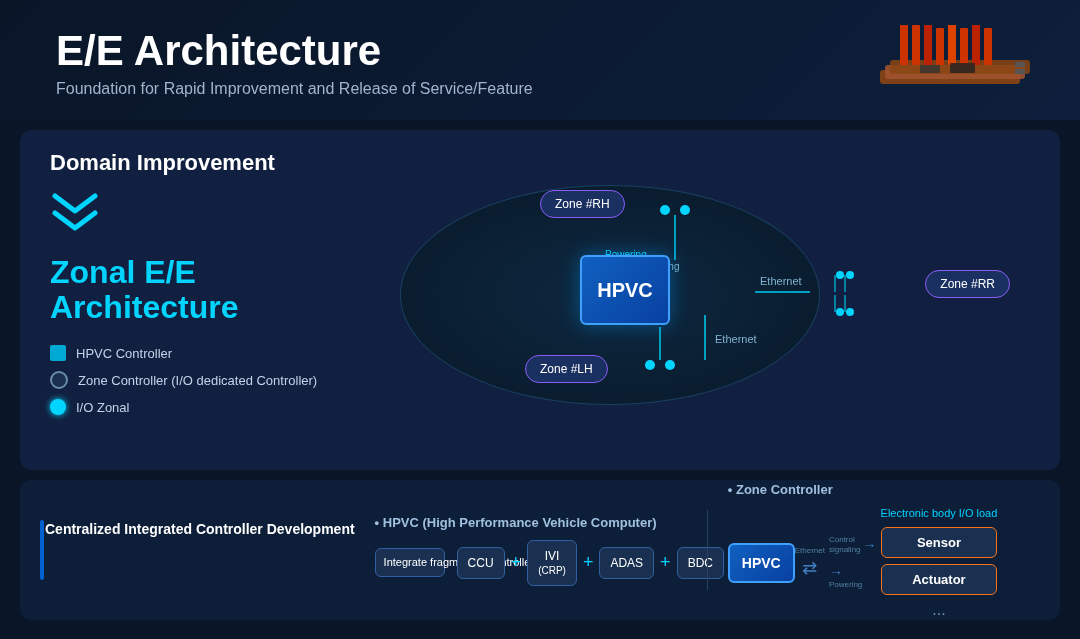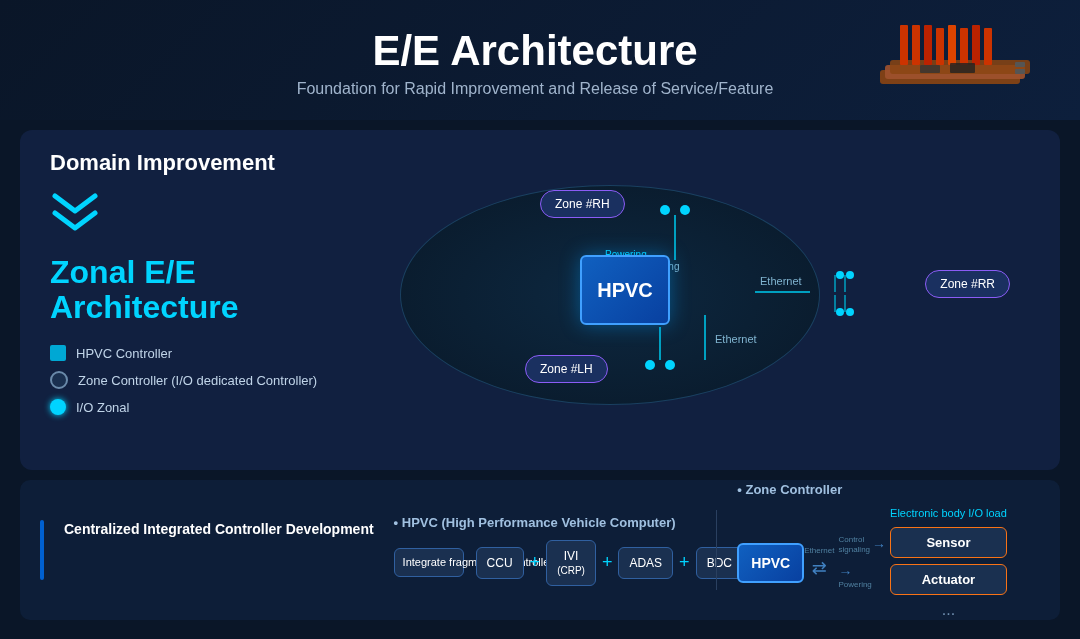--- a/index.html
+++ b/index.html
@@ -8,24 +8,23 @@
       height: 639px;
       background: #0a1628;
       font-family: 'Arial', sans-serif;
       overflow: hidden;
       position: relative;
     }
 
     
     .top-section {
       background: linear-gradient(135deg, #0a1628 0%, #0d1f3c 100%);
-      padding: 28px 50px 20px 40px;
+      padding: 28px 50px 20px 56px;
       position: relative;
       height: 120px;
-      text-align: center;
     }
 
     .main-title {
       font-size: 42px;
       font-weight: 700;
       color: #ffffff;
       line-height: 1.1;
     }
 
     .subtitle {
@@ -194,21 +193,21 @@
       border-radius: 10px;
       padding: 18px 20px;
       height: 140px;
       display: flex;
       gap: 20px;
       align-items: center;
     }
 
     .bottom-left-label {
       display: flex;
-      gap: 20px;
+      gap: 1px;
       min-width: 160px;
       justify-content: flex-end;
     }
 
     .blue-bar {
       width: 4px;
       height: 60px;
       background: #0060d0;
       border-radius: 2px;
       flex-shrink: 0;

